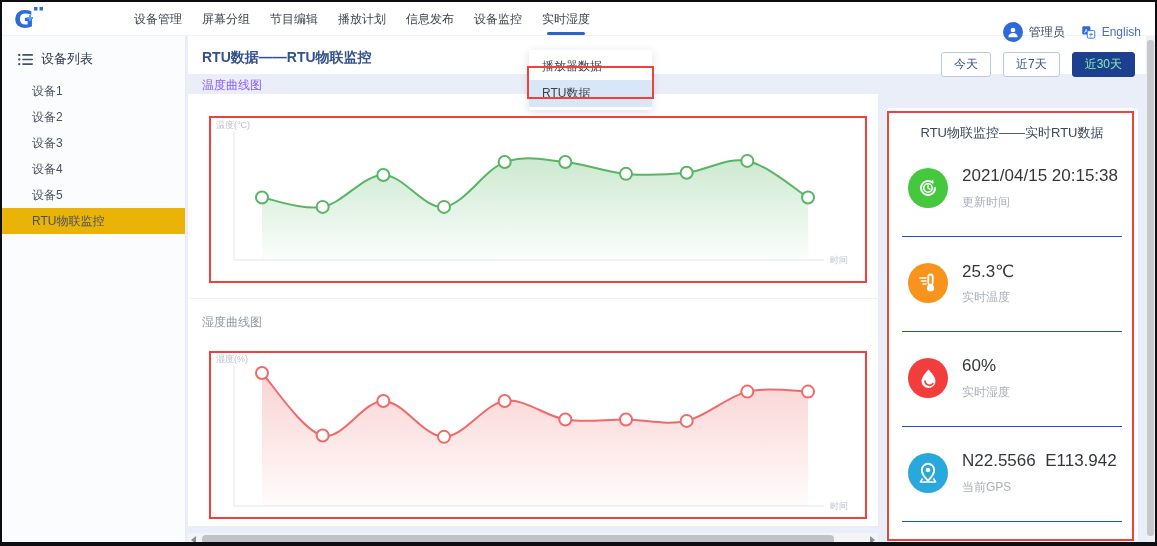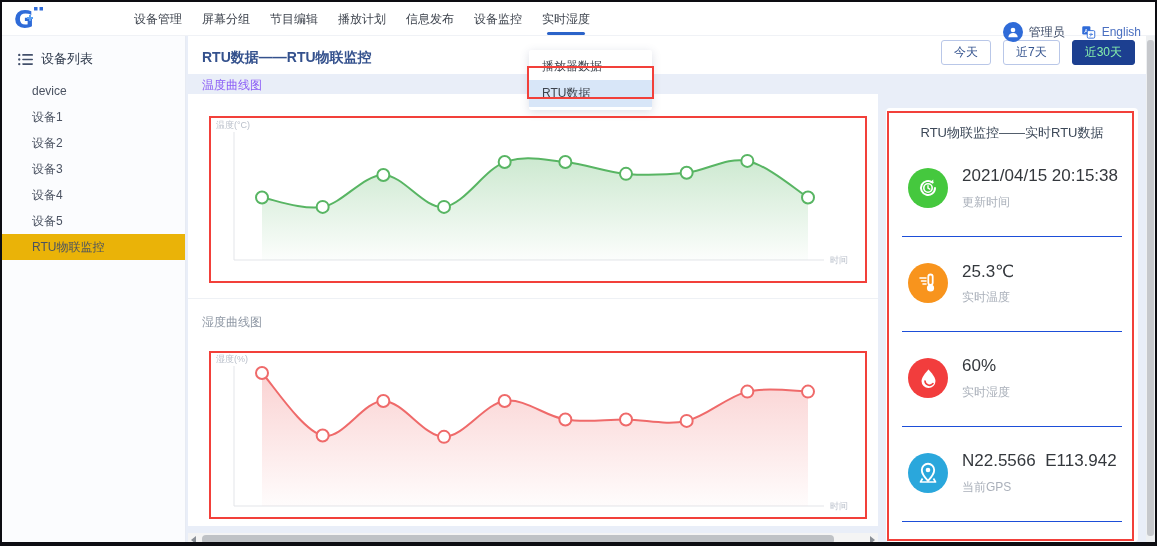--- a/index.html
+++ b/index.html
@@ -31,21 +31,21 @@
   
   #sidebar { position:absolute; left:0; top:34px; width:184px; height:512px; background:#fbfcfe;
              border-right:1px solid #e7ebf3; z-index:5; }
   .sidebar-header { display:flex; align-items:center; gap:8px; padding:14px 0 10px 16px;
                     font-size:13px; color:#2f3a4c; }
   .sidebar-item { height:26px; line-height:26px; padding-left:30px; font-size:12px; color:#4a5261; cursor:pointer; }
   .sidebar-item.selected { background:#eab308; }
   
   #title-band { position:absolute; left:186px; top:34px; width:960px; height:38px; background:#fff; z-index:6; }
   #page-title { position:absolute; left:200px; top:47px; font-size:14px; font-weight:bold; color:#34518d; z-index:7; }
-  #range-buttons { position:absolute; right:20px; top:38px; display:flex; gap:12px; z-index:7; }
+  #range-buttons { position:absolute; right:20px; top:50px; display:flex; gap:12px; z-index:7; }
   .range-btn { min-width:44px; padding:3px 12px; font-size:12px; color:#35548f; background:#fff;
                border:1px solid #b9c7e8; border-radius:3px; cursor:pointer; }
   .range-btn.active { background:#1c3f90; border-color:#1c3f90; color:#86efac; }
   #temp-section-label { position:absolute; left:200px; top:75px; font-size:12px; color:#8b5cf6; z-index:7; }
   #chart-card { position:absolute; left:186px; top:92px; width:690px; height:432px; background:#fff; z-index:4; }
   #card-divider { position:absolute; left:186px; top:296px; width:690px; height:1px; background:#eef1f5; z-index:7; }
   #hum-section-label { position:absolute; left:200px; top:312px; font-size:12px; color:#8d96a3; z-index:7; }
   .chart-svg { position:absolute; z-index:6; }
   #chart-0 { left:210px; top:114px; }
   #chart-1 { left:210px; top:348px; }
@@ -125,21 +125,20 @@
         <circle cx="1.5" cy="2" r="1.4" fill="#43506b"></circle>
           <rect x="5" y="1" width="13" height="2" rx="1" fill="#43506b"></rect>
         <circle cx="1.5" cy="7.5" r="1.4" fill="#43506b"></circle>
           <rect x="5" y="6.5" width="13" height="2" rx="1" fill="#43506b"></rect>
         <circle cx="1.5" cy="13" r="1.4" fill="#43506b"></circle>
           <rect x="5" y="12" width="13" height="2" rx="1" fill="#43506b"></rect>
       </svg>
       <span>设备列表</span>
     </div>
     <div id="sidebar-items">
-        <div class="sidebar-item">device</div>
         <div class="sidebar-item">设备1</div>
         <div class="sidebar-item">设备2</div>
         <div class="sidebar-item">设备3</div>
         <div class="sidebar-item">设备4</div>
         <div class="sidebar-item">设备5</div>
         <div class="sidebar-item selected">RTU物联监控</div>
       </div>
   </div>
 
   <div id="title-band"></div>

